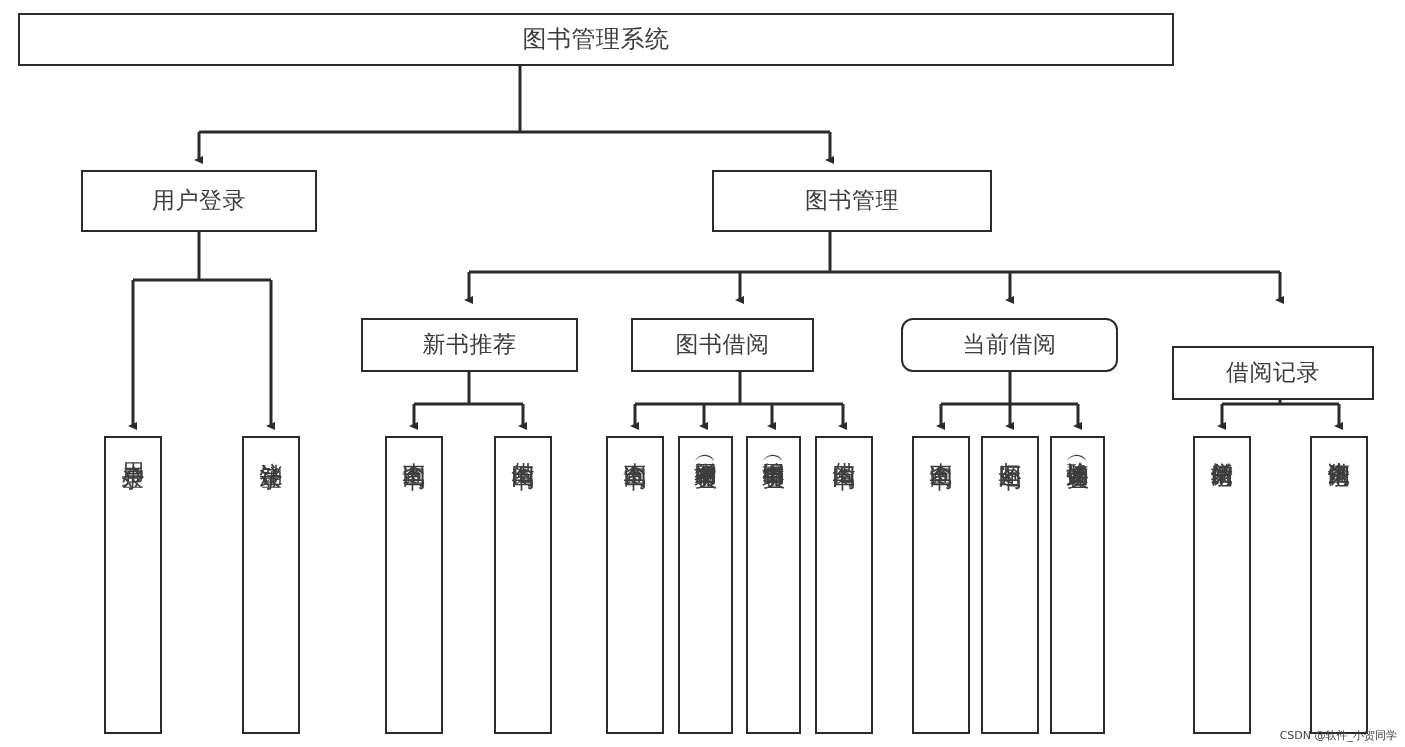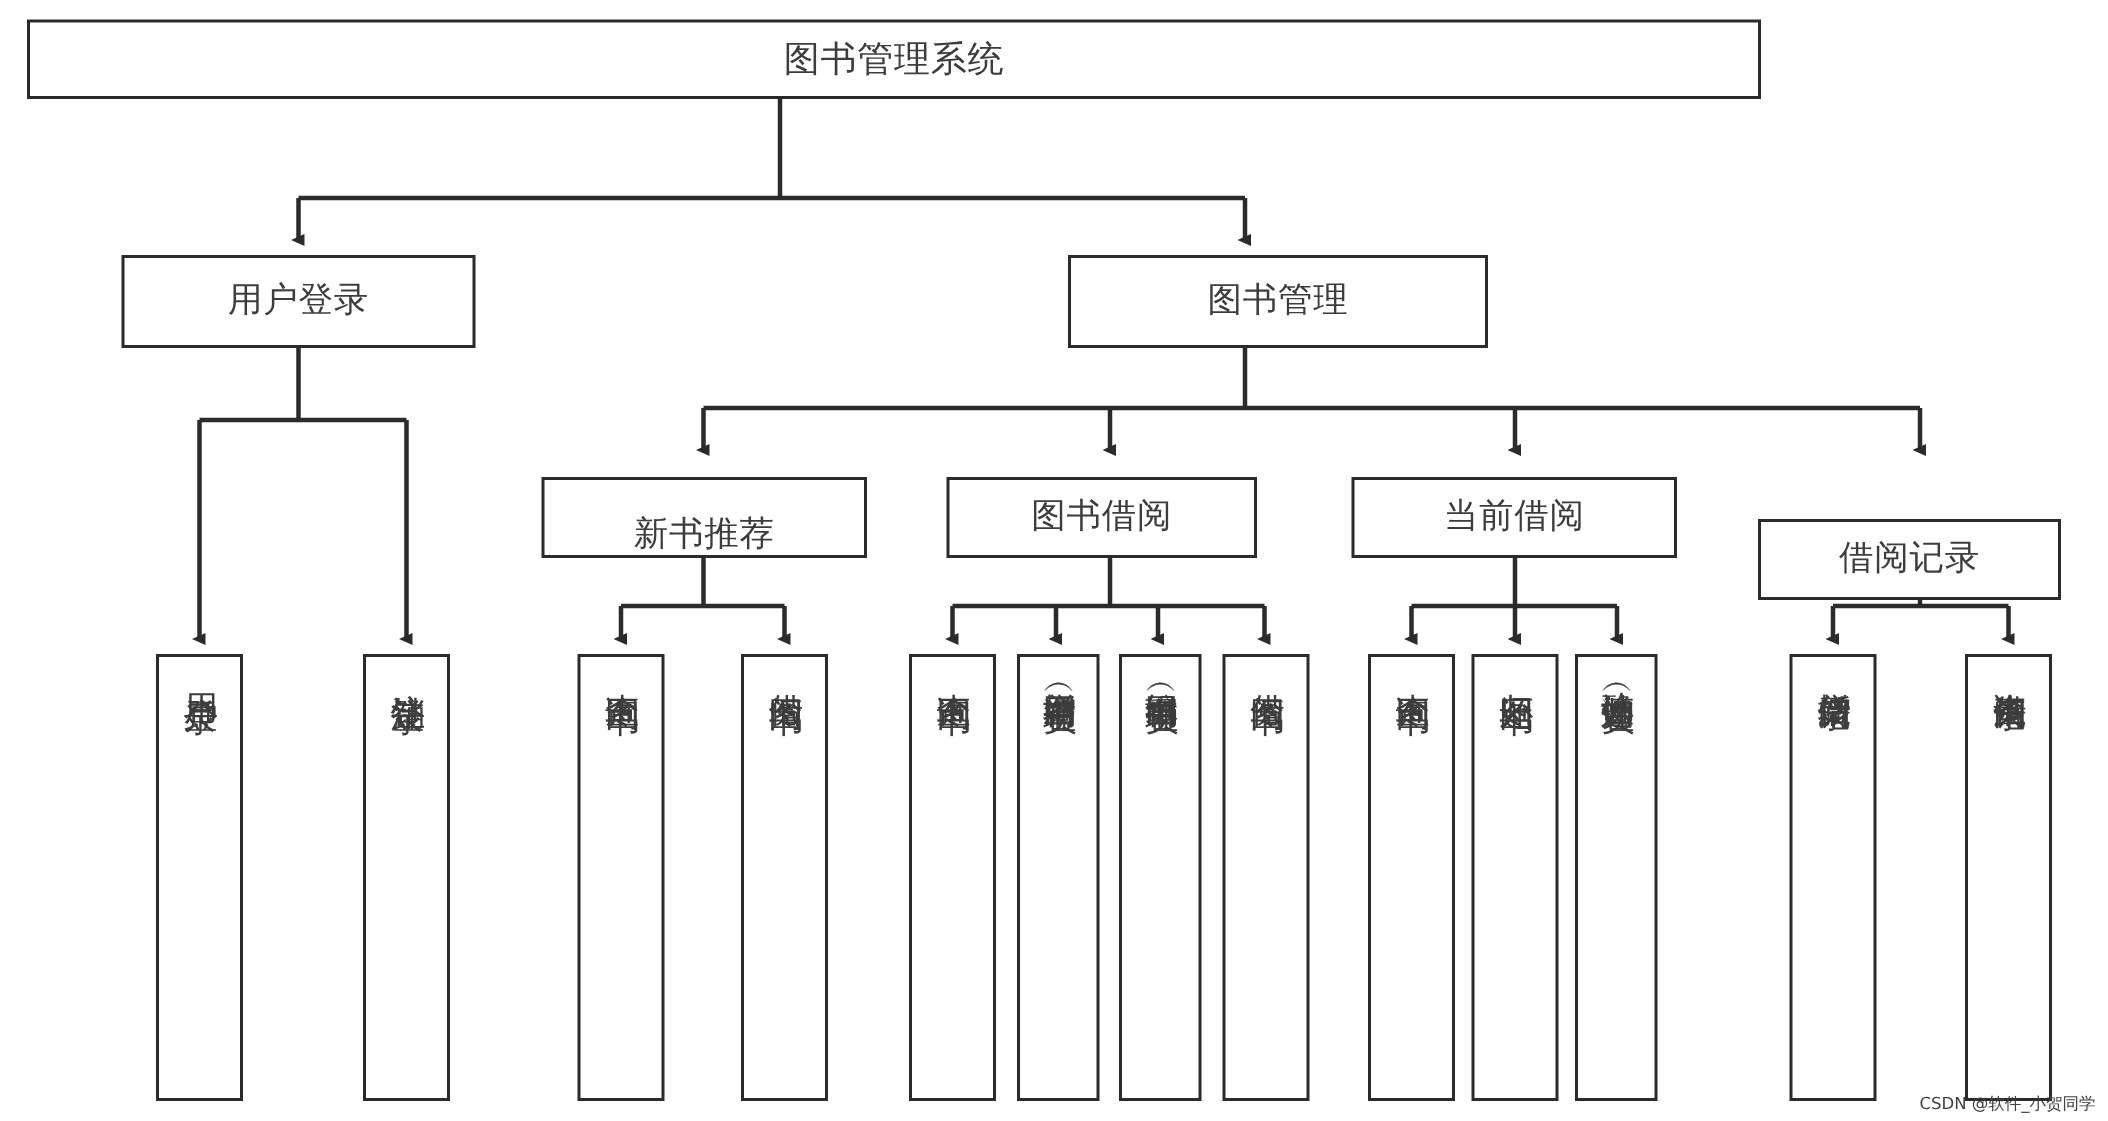--- a/index.html
+++ b/index.html
@@ -139,29 +139,29 @@
   </div>
 
   <div class="node horizontal" style="left:81px; top:170px; width:236px; height:62px;">
     <span class="label">用户登录</span>
   </div>
 
   <div class="node horizontal" style="left:712px; top:170px; width:280px; height:62px;">
     <span class="label">图书管理</span>
   </div>
 
-  <div class="node horizontal" style="left:361px; top:318px; width:217px; height:54px;align-items:flex-end;">
+  <div class="node horizontal" style="left:361px; top:318px; width:217px; height:54px;">
     <span class="label">新书推荐</span>
   </div>
 
-  <div class="node horizontal" style="left:631px; top:318px; width:207px; height:54px;">
+  <div class="node horizontal" style="left:631px; top:318px; width:183px; height:54px;">
     <span class="label">图书借阅</span>
   </div>
 
-  <div class="node horizontal" style="left:901px; top:318px; width:217px; height:54px;">
+  <div class="node horizontal" style="left:901px; top:318px; width:217px; height:54px;border-radius:12px;">
     <span class="label">当前借阅</span>
   </div>
 
   <div class="node horizontal" style="left:1172px; top:318px; width:202px; height:54px;margin-top:28px;">
     <span class="label">借阅记录</span>
   </div>
 
   <div class="node vertical" style="left:104px; top:436px; width:58px; height:298px;">
     <span class="label">用户登录</span>
   </div>

